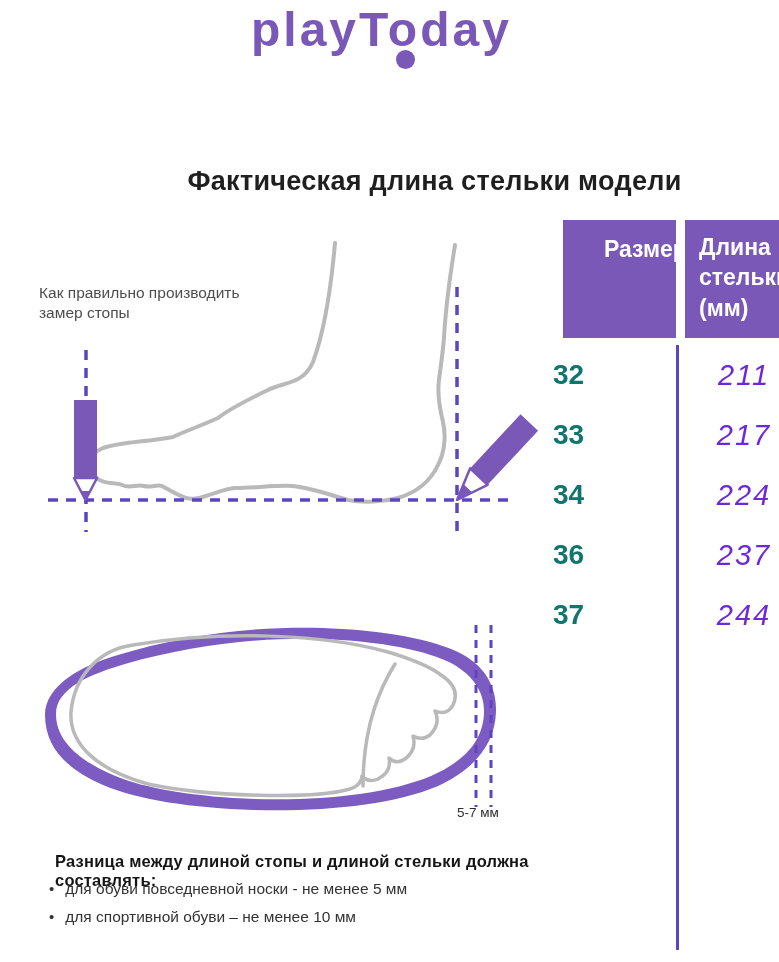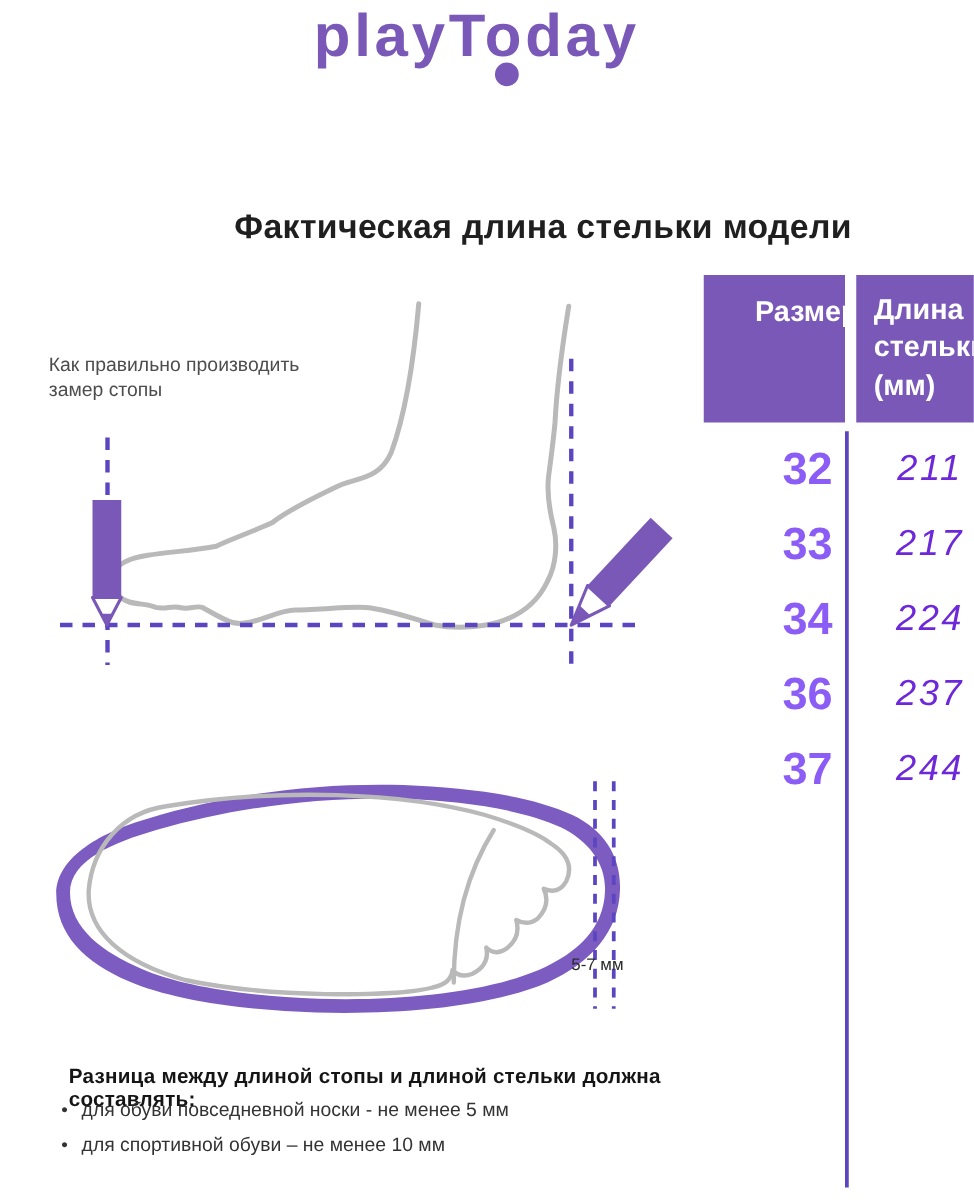--- a/index.html
+++ b/index.html
@@ -22,33 +22,33 @@
   .title{position:absolute;left:0;top:166px;width:779px;text-align:center;padding-left:24px;
         box-sizing:border-box;font-size:27px;font-weight:bold;letter-spacing:0.3px;
         color:var(--text-dark);}
 
   .measure-note{position:absolute;left:6px;top:283px;width:245px;font-size:15.5px;
         line-height:1.32;color:var(--text-gray);}
 
   .side-svg{position:absolute;left:0;top:230px;}
   .foot-svg{position:absolute;left:0;top:600px;}
 
-  .gap-label{position:absolute;left:424px;top:764px;font-size:13.5px;color:#2c2c2c;}
+  .gap-label{position:absolute;left:424px;top:805px;font-size:13.5px;color:#2c2c2c;}
 
   .hdr{position:absolute;background:var(--accent);color:#fff;font-weight:bold;
         font-size:23px;box-sizing:border-box;}
   .hdr-size{left:530px;top:220px;width:113px;height:118px;text-align:center;padding-top:16px;padding-left:41px;}
   .hdr-len{left:652px;top:220px;width:126px;height:118px;padding:12px 8px 0 14px;line-height:1.32;}
 
   .divider{position:absolute;left:643px;top:345px;width:3px;height:605px;background:var(--dash);}
 
   .rows{position:absolute;left:520px;top:345px;width:259px;}
   .row{display:flex;align-items:center;height:60px;}
-  .cell-size{width:123px;text-align:right;padding-right:10px;box-sizing:border-box;
-        font-size:36px;font-weight:bold;color:#8b5cf6;}
+  .cell-size{width:123px;text-align:left;padding-right:10px;box-sizing:border-box;
+        font-size:28px;font-weight:bold;color:#0f766e;}
   .cell-len{width:136px;text-align:center;font-size:29px;font-weight:400;
         letter-spacing:2px;color:#6d28d9;font-style:italic;}
 
   .footer-heading{position:absolute;left:22px;top:852px;width:560px;font-size:16.5px;
         font-weight:bold;color:#151515;letter-spacing:0.2px;}
   .bullets{position:absolute;left:16px;top:879px;width:520px;}
   .bullet{display:flex;align-items:flex-start;margin-bottom:7px;font-size:15.5px;color:#333;}
   .bullet .dot{margin-right:11px;font-size:15px;line-height:1.35;color:#333;}
   .bullet .txt{line-height:1.35;}
 </style>

